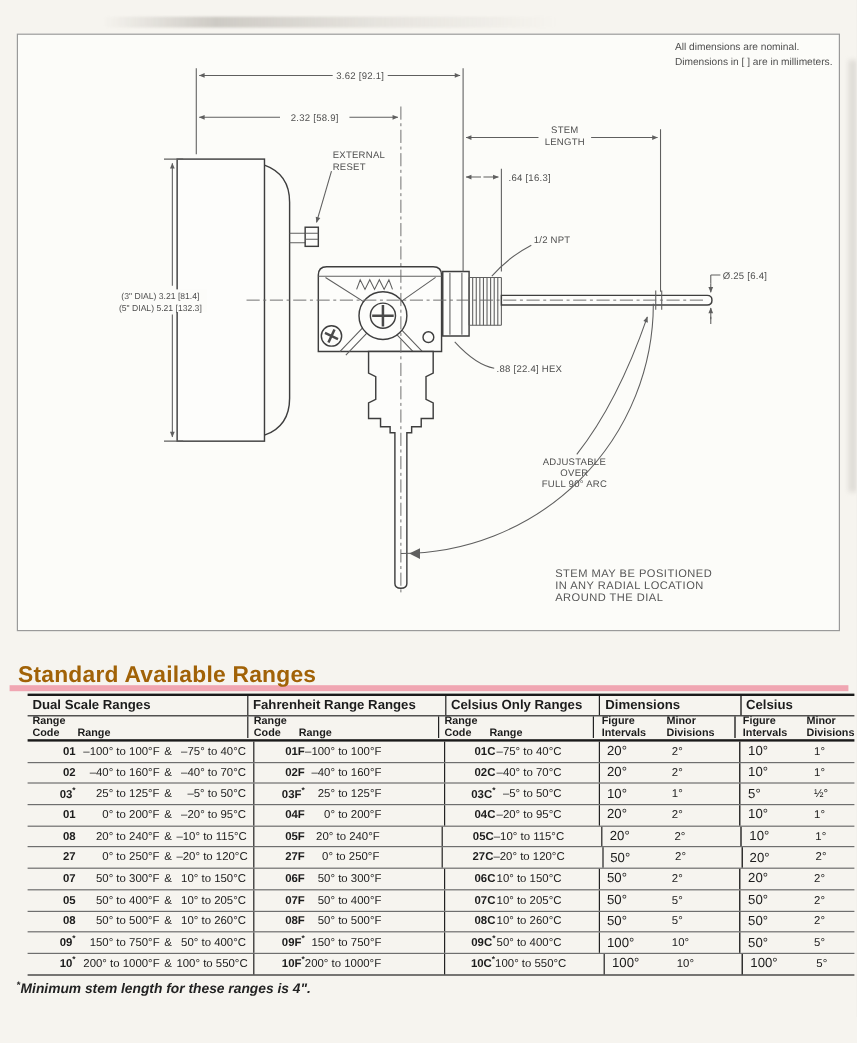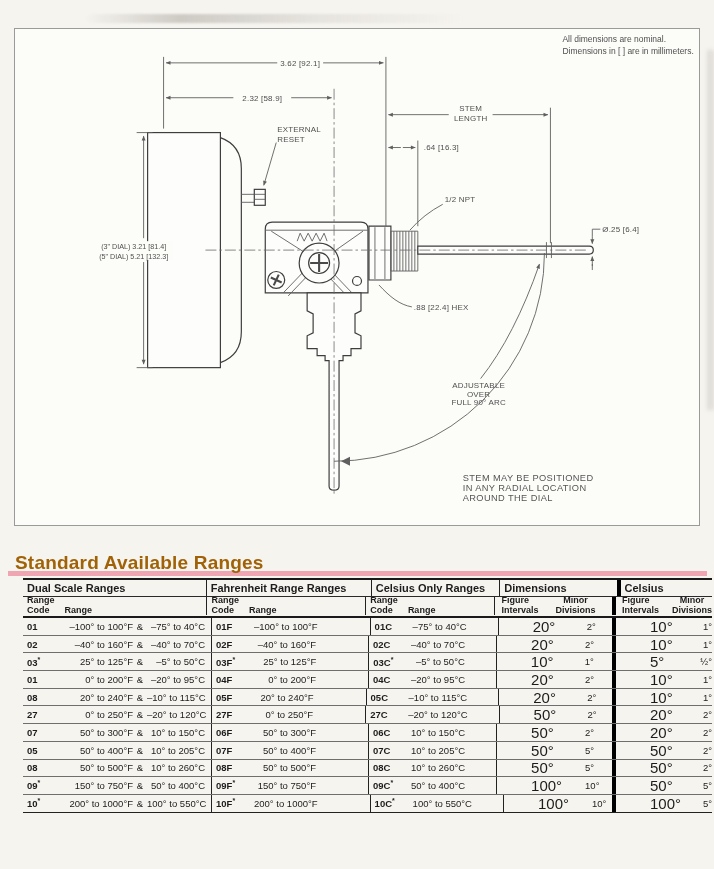--- a/index.html
+++ b/index.html
@@ -35,37 +35,37 @@
   .ranges-table{position:absolute;left:23px;top:578px;width:689px;color:#1c1c1c;}
   .grow{display:flex;height:19px;align-items:center;border-top:2.5px solid #1a1a1a;border-bottom:1px solid #2a2a2a;box-sizing:border-box;}
   .srow{display:flex;height:21px;align-items:flex-end;border-bottom:2px solid #1a1a1a;box-sizing:border-box;padding-bottom:1px;}
   .trow{display:flex;height:17.7px;align-items:center;border-bottom:1px solid #6e6e6e;box-sizing:border-box;}
   .trow:last-child{border-bottom:1.5px solid #222;}
   .c{display:flex;align-items:center;height:100%;box-sizing:border-box;}
   .c1{width:192px;}
   .c2{width:139px;border-left:1px solid #222;}
   .c3{width:135px;border-left:1px solid #222;margin-left:26px;}
   .c4{width:123px;border-left:1px solid #222;}
-  .c5{width:100px;border-left:4px solid #000000;}
+  .c5{width:100px;border-left:1px solid #000000;}
   .glabel{font-size:11px;font-weight:bold;padding-left:4px;white-space:nowrap;}
   .stack{display:flex;flex-direction:column;justify-content:flex-end;font-size:9px;font-weight:bold;line-height:9.5px;padding-left:4px;}
   .sub-single{font-size:9px;font-weight:bold;margin-left:10px;line-height:9.5px;}
   .s-fig{width:56px;padding-left:6px;box-sizing:border-box;}
-  .s-min{padding-left:4px;text-align:center;}
+  .s-min{padding-left:4px;}
   .c5 .s-fig{width:57px;}
-  .code{width:40px;padding-left:4px;font-weight:bold;font-size:9.5px;box-sizing:border-box;white-space:nowrap;}
+  .code{width:40px;padding-left:4px;font-weight:bold;font-size:9.5px;box-sizing:border-box;white-space:nowrap;text-align:right;}
   .c2 .code,.c3 .code{width:42px;}
   .code sup{font-size:7px;}
   .drf{width:70px;margin-left:auto;text-align:right;font-size:9.5px;white-space:nowrap;}
   .amp{width:14px;text-align:center;font-size:9.5px;}
   .drc{width:58px;text-align:right;font-size:9.5px;margin-right:6px;white-space:nowrap;}
   .rng{flex:1;text-align:right;font-size:9.5px;white-space:nowrap;}
   .c2 .rng{padding-right:26px;}
   .c3 .rng{padding-right:31px;}
-  .fig{width:56px;padding-left:6px;font-size:15px;box-sizing:border-box;margin-left:28px;}
+  .fig{width:56px;padding-left:6px;font-size:11px;box-sizing:border-box;}
   .c5 .fig{width:57px;}
   .min{flex:1;padding-left:4px;font-size:9.5px;}
   .footnote{position:absolute;left:14px;top:816px;font-size:11.5px;font-weight:bold;font-style:italic;color:#222;}
   .footnote sup{font-size:8px;font-style:normal;}
 </style>
 </head>
 <body>
 
 <div class="page">
 
@@ -520,14 +520,15 @@
             <span class="min">10°</span>
           </div>
           <div class="c c5">
             <span class="fig">100°</span>
             <span class="min">5°</span>
           </div>
         </div>
       </div>
   </div>
 
+  <div class="footnote"><sup>*</sup><span>Minimum stem length for these ranges is 4".</span></div>
 
 </div>
 
 </body></html>

